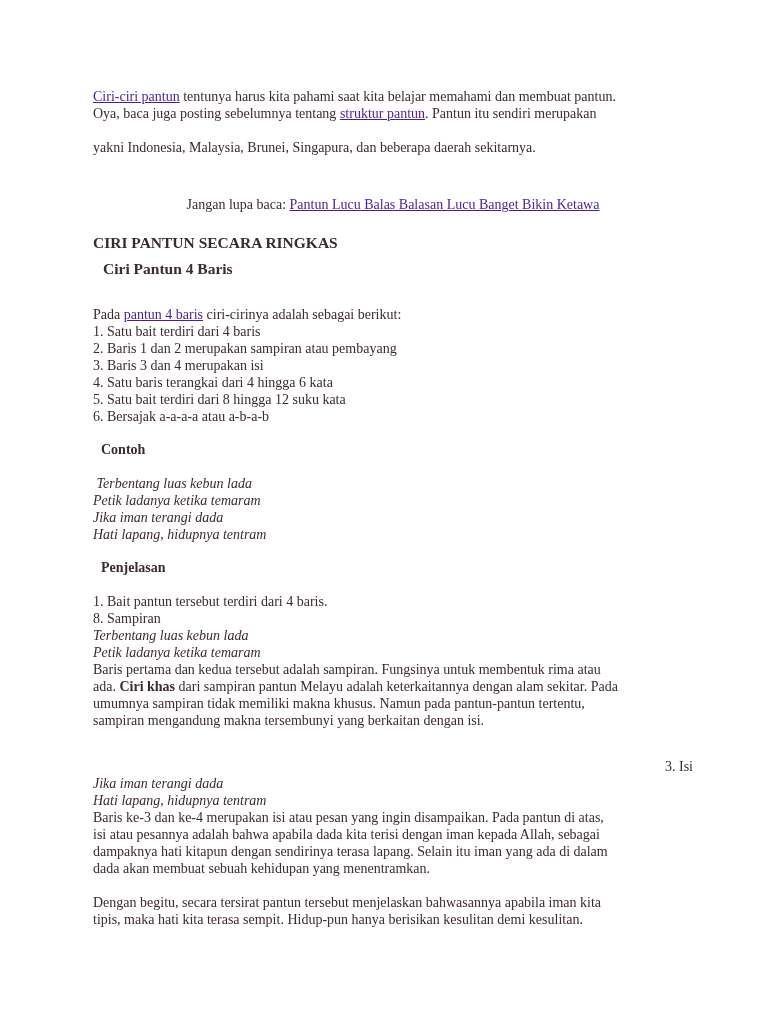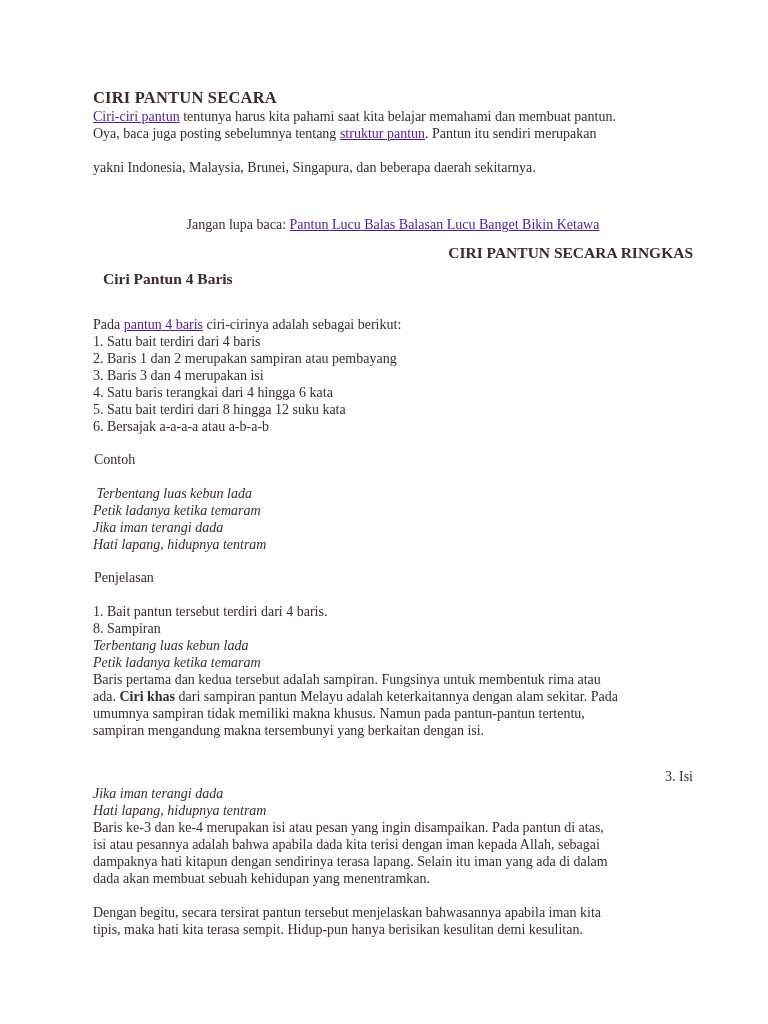--- a/index.html
+++ b/index.html
@@ -6,40 +6,39 @@
   body { width: 768px; height: 1024px; position: relative; overflow: hidden;
          font-family: "Liberation Serif", "DejaVu Serif", serif; color: #3b2a2e; }
   .page { position: absolute; left: 93px; top: 88px; width: 600px; }
   .h1 { font-size: 16.5px; font-weight: bold; margin: 0; line-height: 20px; letter-spacing: 0.2px; }
   p, .line { font-size: 14px; line-height: 17px; margin: 0; }
   a { color: #4c1d95; text-decoration: underline; }
   .it { font-style: italic; }
   .b { font-weight: bold; }
   .h2 { font-size: 15.5px; font-weight: bold; margin: 0; line-height: 20px; }
   .h3 { font-size: 15.5px; font-weight: bold; margin: 0; line-height: 20px; padding-left: 10px; }
-  .h4 { font-size: 14px; font-weight: normal; margin: 1px; line-height: 17px; }
+  .h4 { font-size: 14px; font-weight: bold; margin: 8px; line-height: 17px; }
 </style>
 </head>
 <body>
 
 <div class="page">
-  <div class="h1">CIRI PANTUN SECARA</div>
 
   <p>
     <a>Ciri-ciri pantun</a><span> tentunya harus kita pahami saat kita belajar memahami dan membuat pantun.</span><br>
     <span>Oya, baca juga posting sebelumnya tentang </span><a>struktur pantun</a><span>. Pantun itu sendiri merupakan</span><br>
     <br>
     <span>yakni Indonesia, Malaysia, Brunei, Singapura, dan beberapa daerah sekitarnya.</span>
   </p>
 
   <p style="margin-top:40px;text-align:center;">
     <span>Jangan lupa baca: </span><a>Pantun Lucu Balas Balasan Lucu Banget Bikin Ketawa</a>
   </p>
 
-  <div class="h2" style="margin-top:10px;text-align:right;">CIRI PANTUN SECARA RINGKAS</div>
+  <div class="h2" style="margin-top:20px;">CIRI PANTUN SECARA RINGKAS</div>
 
   <div class="h3" style="margin-top:6px;">Ciri Pantun 4 Baris</div>
 
   <p style="margin-top:27px;">
     <span>Pada </span><a>pantun 4 baris</a><span> ciri-cirinya adalah sebagai berikut:</span>
   </p>
   <div>
     <div class="line">1. Satu bait terdiri dari 4 baris</div>
     <div class="line">2. Baris 1 dan 2 merupakan sampiran atau pembayang</div>
     <div class="line">3. Baris 3 dan 4 merupakan isi</div>

